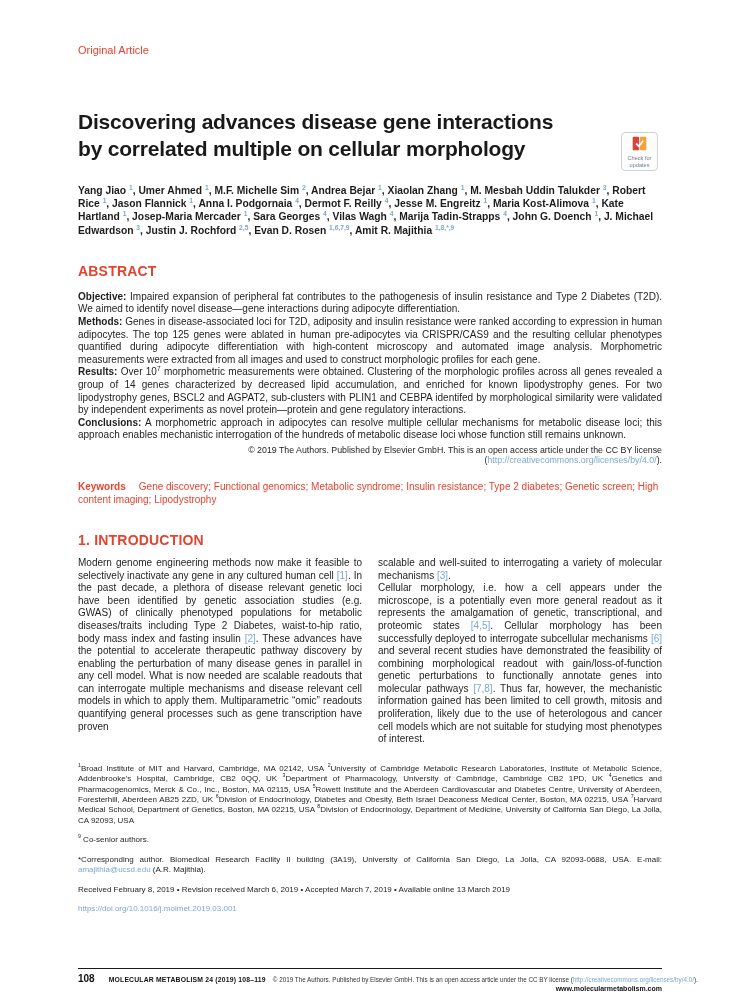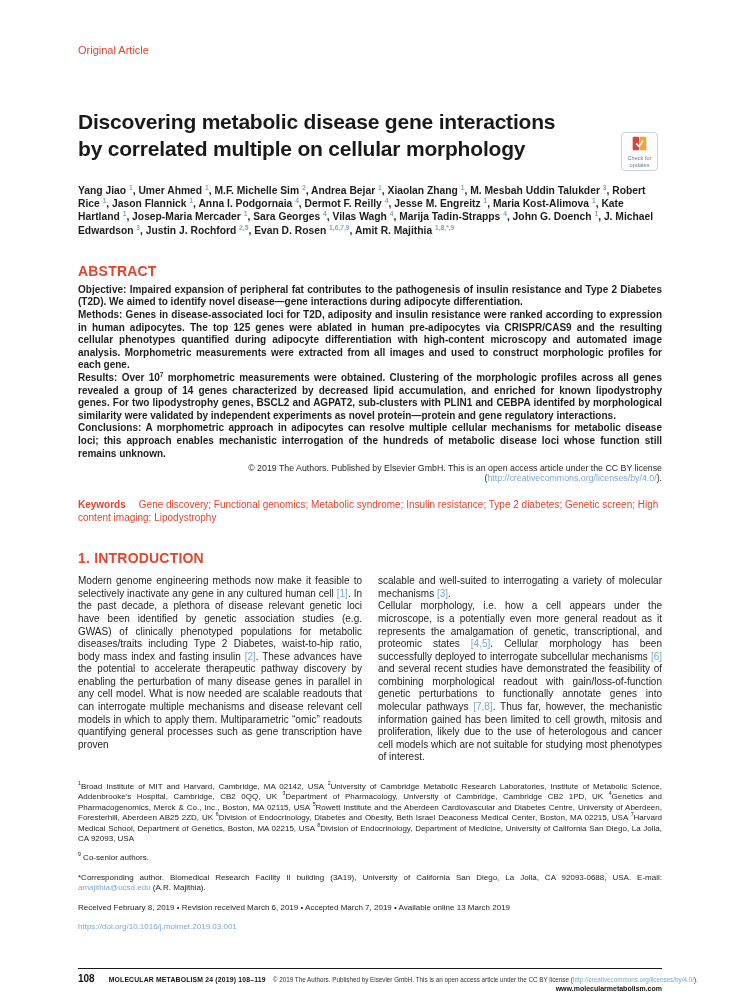--- a/index.html
+++ b/index.html
@@ -18,21 +18,21 @@
   .badge { position:absolute; top:132px; right:82px; width:37px; border:1px solid #ccd2d8; border-radius:4px; padding:3px 2px 2px 2px; text-align:center; background:#fdfdfd; cursor:pointer; }
   .badge svg { width:17px; height:15px; display:inline-block; }
   .badge-txt { font-size:5.6px; line-height:6.5px; color:#6d7f96; }
 
   .authors { margin-top:22px; font-size:10.3px; line-height:13.2px; font-weight:bold; color:#1c1c1c; text-align:left; }
   sup { font-size:65%; line-height:0; vertical-align:super; }
   .asup { color:var(--blue); }
 
   .sec { margin-top:26px; font-size:14px; font-weight:bold; color:var(--red); letter-spacing:0.2px; }
 
-  .abs { margin-top:5px;font-weight:bold; }
+  .abs { margin-top:12px; }
   .abs p, .col p { font-size:10px; line-height:12.6px; text-align:justify; color:#1e1e1e; }
   .cite { color:var(--blue); cursor:pointer; }
   .link { color:var(--blue); text-decoration:none; cursor:pointer; }
 
   .copyright { margin-top:3px; font-size:8.8px; text-align:right; color:#1e1e1e; }
 
   .keywords { margin-top:15px; font-size:10px; line-height:13px; color:var(--red); text-align:left; }
   .keywords b { margin-right:13px; }
 
   .cols { margin-top:9px; display:flex; gap:16px;justify-content:space-between; }
@@ -51,21 +51,21 @@
   .footer-line2 { text-align:right; font-size:7px; font-weight:bold; color:#111; margin-top:1px; }
 </style>
 </head>
 <body>
 
 <div class="page">
 
   <div class="article-type">Original Article</div>
 
 
-  <h1 class="title"><span>Discovering metabolic disease gene interactions</span><br><span>by correlated multiple on cellular morphology</span></h1>
+  <h1 class="title"><span>Discovering advances disease gene interactions</span><br><span>by correlated multiple on cellular morphology</span></h1>
 
   <div class="badge">
     <svg viewBox="0 0 24 22">
       <rect x="2" y="1" width="9.5" height="20" rx="1.5" fill="#d6453d"></rect>
       <rect x="12.5" y="1" width="9.5" height="20" rx="1.5" fill="#f2a33c"></rect>
       <path d="M7 11 l4 4 L17.5 7" stroke="#ffffff" stroke-width="2.6" fill="none"></path>
     </svg>
     <div class="badge-txt"><span>Check for</span><br><span>updates</span></div>
   </div>
 

